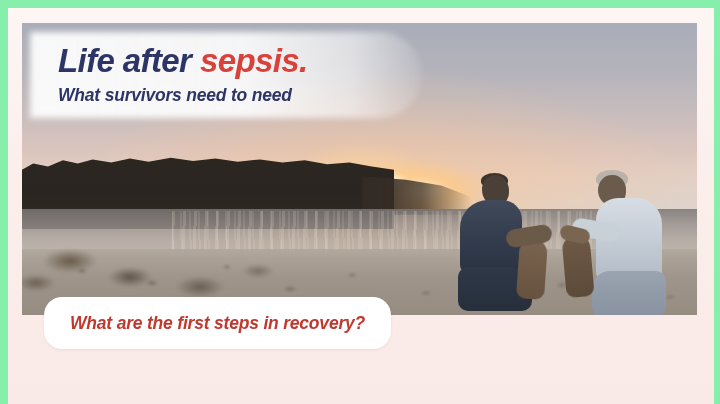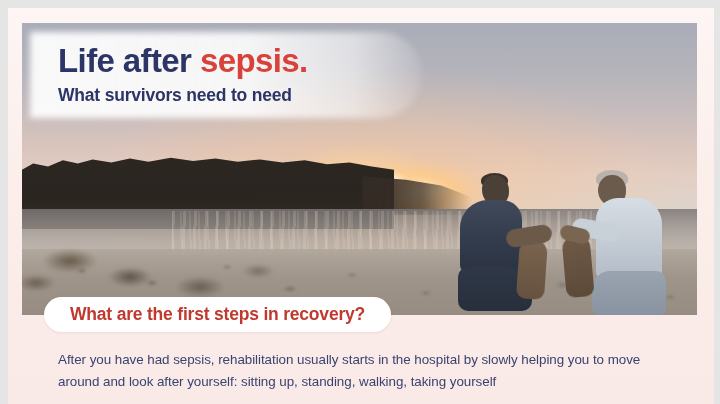--- a/index.html
+++ b/index.html
@@ -13,22 +13,23 @@
     overflow: hidden;
     font-family: "Liberation Sans", sans-serif;
     -webkit-font-smoothing: antialiased;
   }
 
   
   #page {
     position: relative;
     width: 720px;
     height: 404px;
-    background: #e5e5e5;
+    background: #86efac;
     overflow: hidden;
+    font-style: italic;
   }
 
   
   #sheet {
     position: absolute;
     left: 8px;
     top: 8px;
     width: 706px;
     height: 396px;
     background: linear-gradient(180deg,#fdf6f4 0%, #fbeeeb 45%, #faeae7 100%);
@@ -288,21 +289,21 @@
     font-weight: 700;
     letter-spacing: -0.2px;
     color: #2c3566;
   }
 
   
   #question-pill {
     position: absolute;
     left: 44px;
     top: 297px;
-    height: 35px;
+    height: 52px;
     padding: 0 26px;
     display: flex;
     align-items: center;
     border-radius: 18px;
     background: #ffffff;
     box-shadow: 0 1px 3px rgba(120,80,80,.10);
   }
   #question-text {
     font-size: 17.5px;
     font-weight: 700;
@@ -367,17 +368,14 @@
 
   <div id="headline-block">
     <h1 id="headline"><span>Life after </span><span class="accent">sepsis.</span></h1>
     <div id="subhead">What survivors need to need</div>
   </div>
 
   <div id="question-pill">
     <span id="question-text">What are the first steps in recovery?</span>
   </div>
 
-  <div id="body-copy">
-    <p>After you have had sepsis, rehabilitation usually starts in the hospital by slowly helping you to move around and look after yourself: sitting up, standing, walking, taking yourself</p>
-  </div>
 
 </div>
 
 </body></html>

